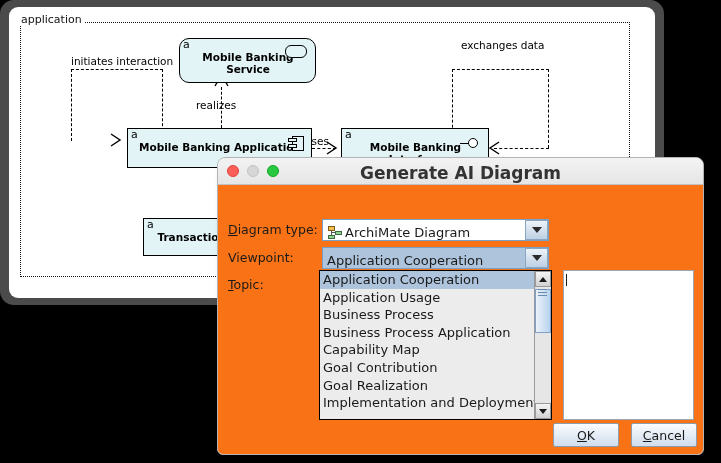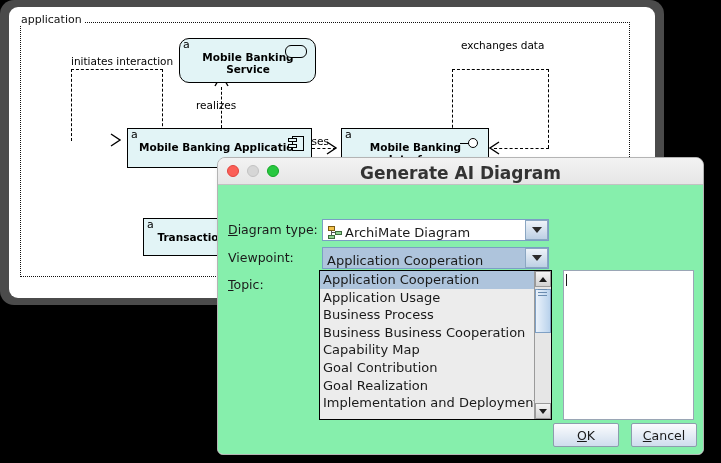--- a/index.html
+++ b/index.html
@@ -96,21 +96,21 @@
   .tl-dots{position:absolute;left:9px;top:7px;display:flex;gap:8px;}
   .dot{width:12px;height:12px;border-radius:50%;}
   .dot.red{background:#fb5f57;border:1px solid #e0443e;box-sizing:border-box;}
   .dot.grey{background:#d6d6d6;border:1px solid #c2c2c2;box-sizing:border-box;}
   .dot.green{background:#28c840;border:1px solid #13a726;box-sizing:border-box;}
   .dlg-title{
     position:absolute;left:0;right:0;top:5px;text-align:center;
     font-size:17px;font-weight:bold;color:#333;
   }
 
-  .dlg-body{position:relative;height:272px;background:#86efac;}
+  .dlg-body{position:relative;height:272px;background:#f97316;}
 
   .frow-label{position:absolute;font-size:12.5px;color:#1a1a1a;white-space:nowrap;}
   .mn{text-decoration:underline;}
 
   #lb-type{left:10px;top:37px;}
   #lb-view{left:10px;top:65px;}
   #lb-topic{left:10px;top:92px;}
 
   
   .combo{
@@ -301,21 +301,21 @@
 
       <div class="frow-label" id="lb-topic"><span class="mn">T</span><span>opic:</span></div>
       <div class="topic-area"></div>
       <div class="topic-caret"></div>
 
       <div class="dd-pop">
         <div class="dd-list" id="dd-list">
             <div class="dd-item sel">Application Cooperation</div>
             <div class="dd-item">Application Usage</div>
             <div class="dd-item">Business Process</div>
-            <div class="dd-item">Business Business Cooperation</div>
+            <div class="dd-item">Business Process Application</div>
             <div class="dd-item">Capability Map</div>
             <div class="dd-item">Goal Contribution</div>
             <div class="dd-item">Goal Realization</div>
             <div class="dd-item">Implementation and Deployment</div>
           </div>
         <div class="dd-sb">
           <div class="sb-btn up">
               <i class="sb-up-t"></i>
             </div>
           <div class="sb-thumb"></div>

